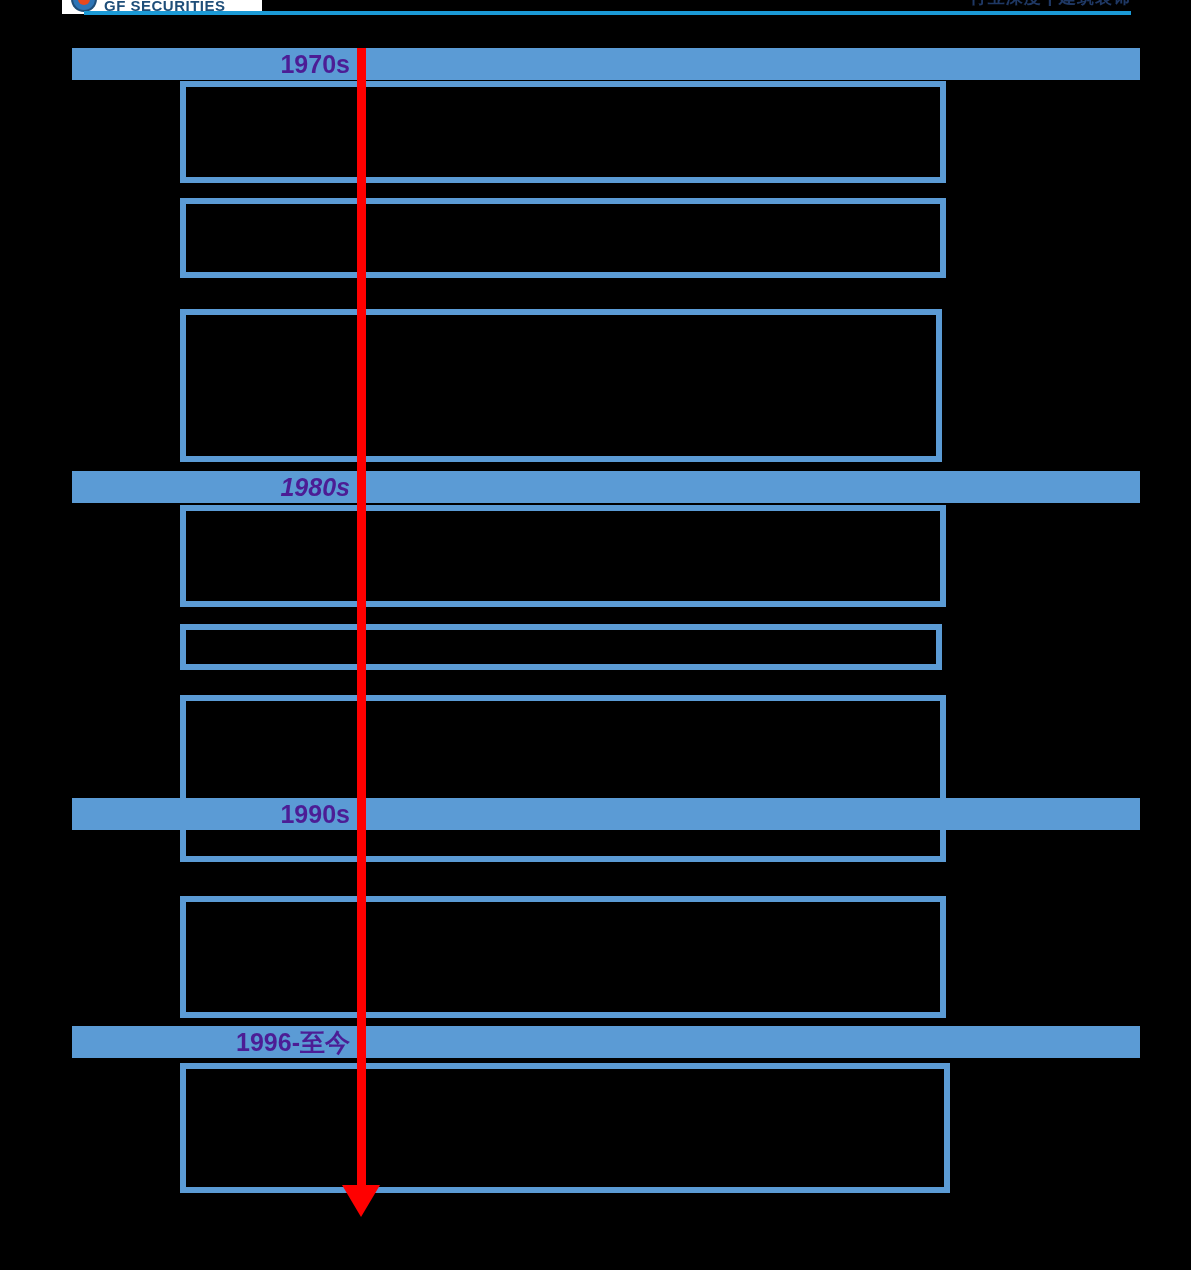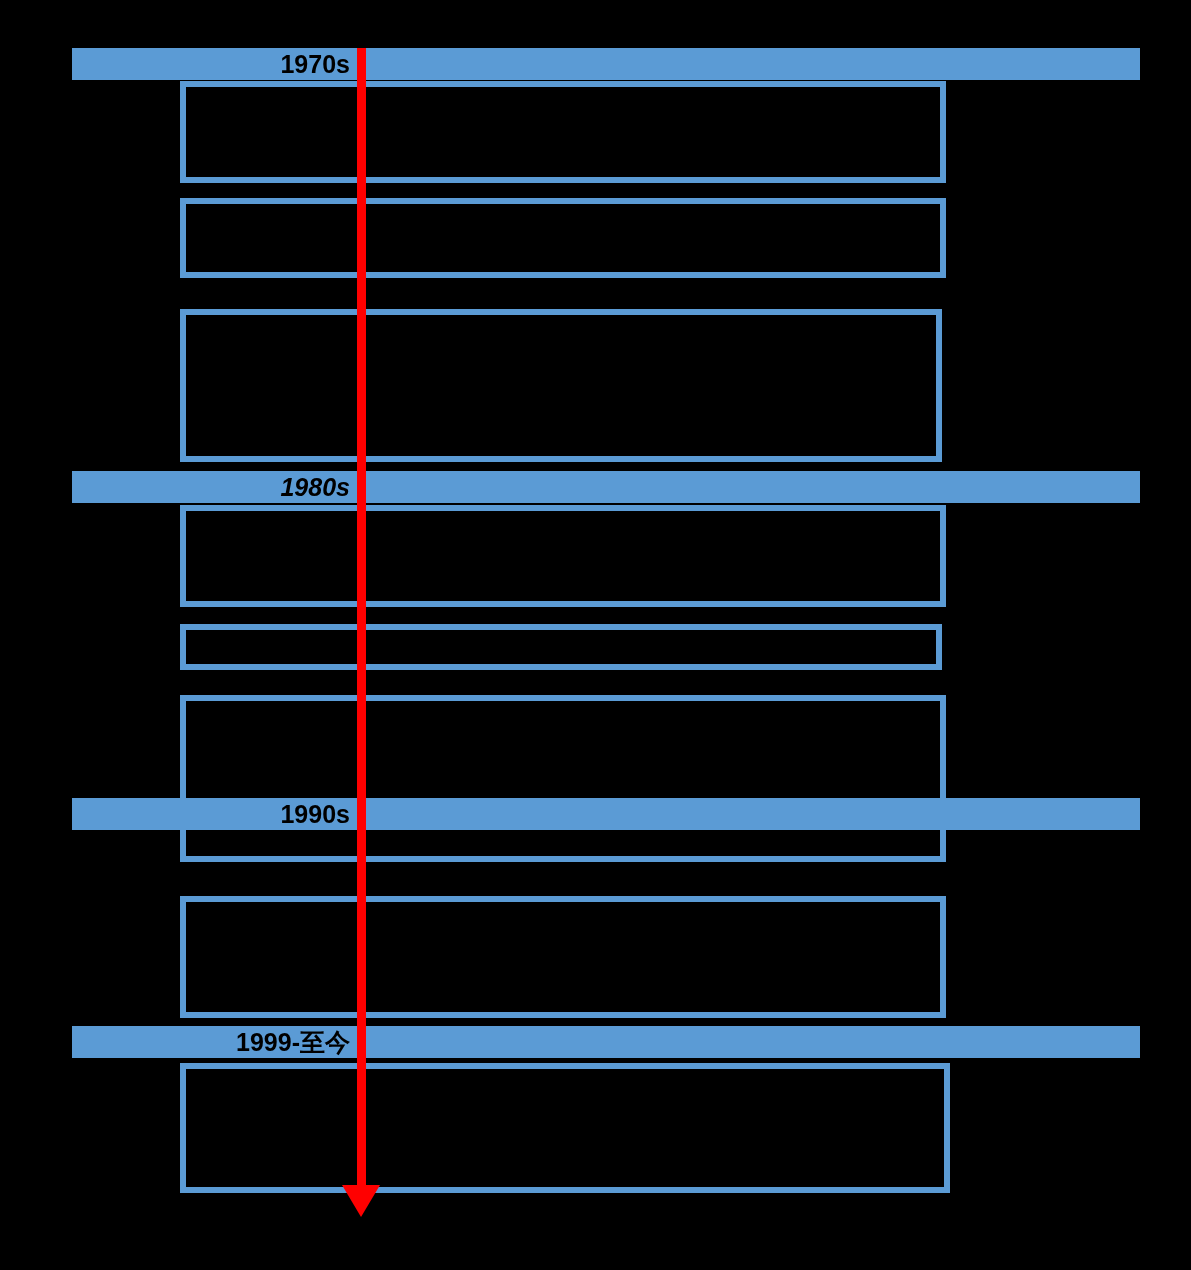--- a/index.html
+++ b/index.html
@@ -103,41 +103,56 @@
     width: 1068px;
     height: 32px;
     background: #5B9BD5;
     z-index: 4;
   }
   .decade-label {
     position: absolute;
     right: 790px;
     top: 50%;
     transform: translateY(-50%);
-    color: #000000;
+    color: #4c1d95;
     font-size: 25px;
     font-weight: bold;
     white-space: nowrap;
     line-height: 1;
   }
 
   
   .content-box {
     position: absolute;
     border: 6px solid #5B9BD5;
     background: transparent;
     box-sizing: border-box;
     z-index: 2;
   }
 </style>
 </head>
 <body>
 
 <div id="slide">
 
+  <div id="header">
+    <div id="logo-block">
+      <div id="logo-mark">
+        <svg viewBox="0 0 28 28" width="28" height="28" aria-hidden="true">
+          <circle cx="14" cy="14" r="13" fill="#1F4E79"></circle>
+          <path d="M3 14 a11 11 0 0 1 22 0 a11 11 0 0 1 -22 0 z" fill="#2E75B6"></path>
+          <circle cx="14" cy="14" r="6" fill="#E8491D"></circle>
+          <path d="M14 2 a12 12 0 0 1 0 24 a7 7 0 0 0 0 -24 z" fill="#1F4E79"></path>
+        </svg>
+      </div>
+      <div id="logo-text">GF SECURITIES</div>
+    </div>
+    <div id="header-right">行业深度 | 建筑装饰</div>
+    <div id="header-rule"></div>
+  </div>
 
   <div id="boxes-layer">
       <div class="content-box" style="left: 180px; top: 81px; width: 766px; height: 102px;"></div>
       <div class="content-box" style="left: 180px; top: 198px; width: 766px; height: 80px;"></div>
       <div class="content-box" style="left: 180px; top: 309px; width: 762px; height: 153px;"></div>
       <div class="content-box" style="left: 180px; top: 505px; width: 766px; height: 102px;"></div>
       <div class="content-box" style="left: 180px; top: 624px; width: 762px; height: 46px;"></div>
       <div class="content-box" style="left: 180px; top: 695px; width: 766px; height: 167px;"></div>
       <div class="content-box" style="left: 180px; top: 896px; width: 766px; height: 122px;"></div>
       <div class="content-box" style="left: 180px; top: 1063px; width: 770px; height: 130px;"></div>
@@ -147,20 +162,20 @@
       <div class="decade-bar" style="top: 48px;">
         <span class="decade-label">1970s</span>
       </div>
       <div class="decade-bar" style="top: 471px; font-style: italic;">
         <span class="decade-label">1980s</span>
       </div>
       <div class="decade-bar" style="top: 798px;">
         <span class="decade-label">1990s</span>
       </div>
       <div class="decade-bar" style="top: 1026px;">
-        <span class="decade-label">1999-至今</span>
+        <span class="decade-label">1996-至今</span>
       </div>
     </div>
 
   <div id="axis-line"></div>
   <div id="axis-arrow"></div>
 
 </div>
 
 </body></html>

